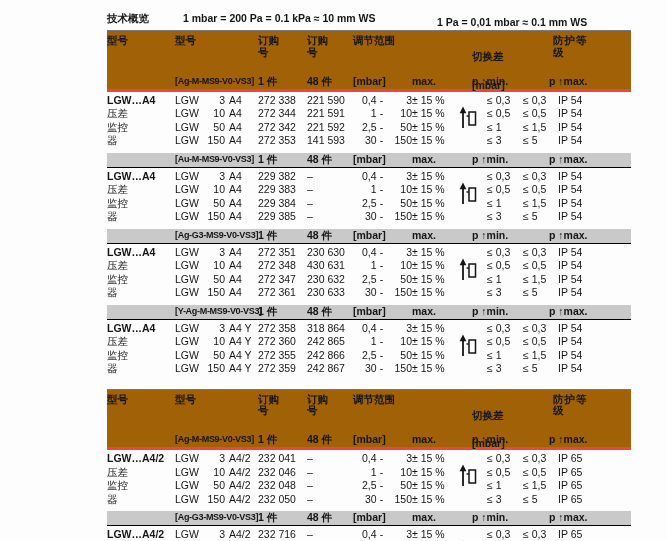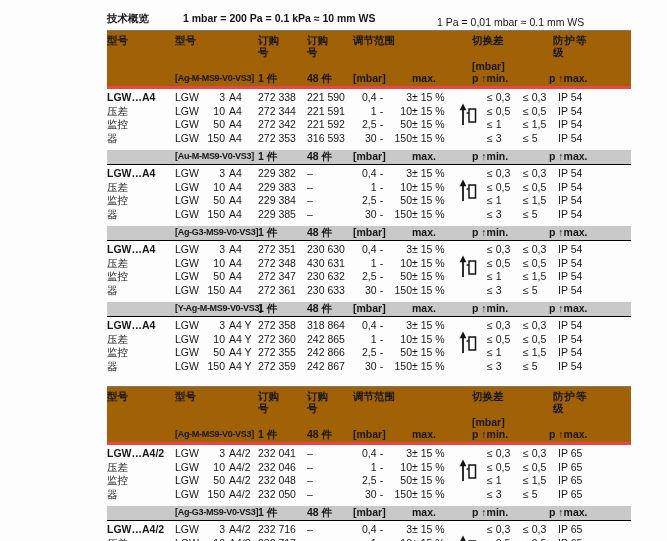--- a/index.html
+++ b/index.html
@@ -10,33 +10,33 @@
     font-size:10.5px;line-height:13px;
     -webkit-font-smoothing:antialiased;
   }
   .b{font-weight:bold;}
   .nowrap{white-space:nowrap;}
 
   
   #topbar{position:absolute;left:107px;top:12px;width:548px;height:15px;}
   #topbar .title{position:absolute;left:0;top:0;font-weight:bold;}
   #topbar .f1{position:absolute;left:76px;top:0;font-weight:bold;}
-  #topbar .f2{position:absolute;left:330px;top:4px;font-weight:normal;}
+  #topbar .f2{position:absolute;left:330px;top:4px;font-weight:bold;}
 
   
   #tables-root{position:absolute;left:107px;top:30px;width:524px;}
   .dtable{width:524px;}
   .dtable.t2{margin-top:10px;border-bottom:1px solid #000;}
 
   
   .grid{display:grid;grid-template-columns:68px 83px 49px 46px 59px 44px 24px 37px 36px 1fr;}
   .k1{grid-column:1;} .k2{grid-column:2;} .k3{grid-column:3;} .k4{grid-column:4;}
   .k5{grid-column:5;} .k6{grid-column:6;} .k8{grid-column:8;} .k9{grid-column:9;} .k10{grid-column:10;}
   .k5span{grid-column:5 / 7;}
-  .k8span{grid-column:8 / 10;margin-left:-8px;}
+  .k8span{grid-column:8 / 10;margin-left:-8px;margin-top:16px;}
   .ml8{margin-left:-8px;} .ml4{margin-left:-4px;padding-left:36px;}
 
   
   .thead{background:#a16207;border-top:1px solid #7a7a7a;border-bottom:3px solid #ef4444;
          padding-top:4px;}
   .hrow1{min-height:25px;line-height:11.5px;align-items:start;}
   .hrow1 .c{font-weight:bold;}
   .wrap2{display:inline-block;width:2.3em;}
   .wrap3{display:inline-block;width:3.3em;letter-spacing:1px;}
   .hrow2{height:12px;line-height:12px;}
@@ -143,21 +143,21 @@
             </span>
     <span class="k6 tol">± 15 %</span>
     <span class="k8 pv">≤ 1</span>
     <span class="k9 pv2">≤ 1,5</span>
     <span class="k10 ipcell">IP 54</span>
   </div>
           <div class="grid drow">
     <span class="k1 gcell">器</span>
     <span class="k2 model"><span class="mp">LGW</span><span class="ms">150</span><span class="msuf">A4</span></span>
     <span class="k3 num">272 353</span>
-    <span class="k4 num">316 593</span>
+    <span class="k4 num">141 593</span>
     <span class="k5 range">
               <span class="rmin">30</span>
               <span class="rdash">-</span>
               <span class="rmax">150</span>
             </span>
     <span class="k6 tol">± 15 %</span>
     <span class="k8 pv">≤ 3</span>
     <span class="k9 pv2">≤ 5</span>
     <span class="k10 ipcell">IP 54</span>
   </div>

